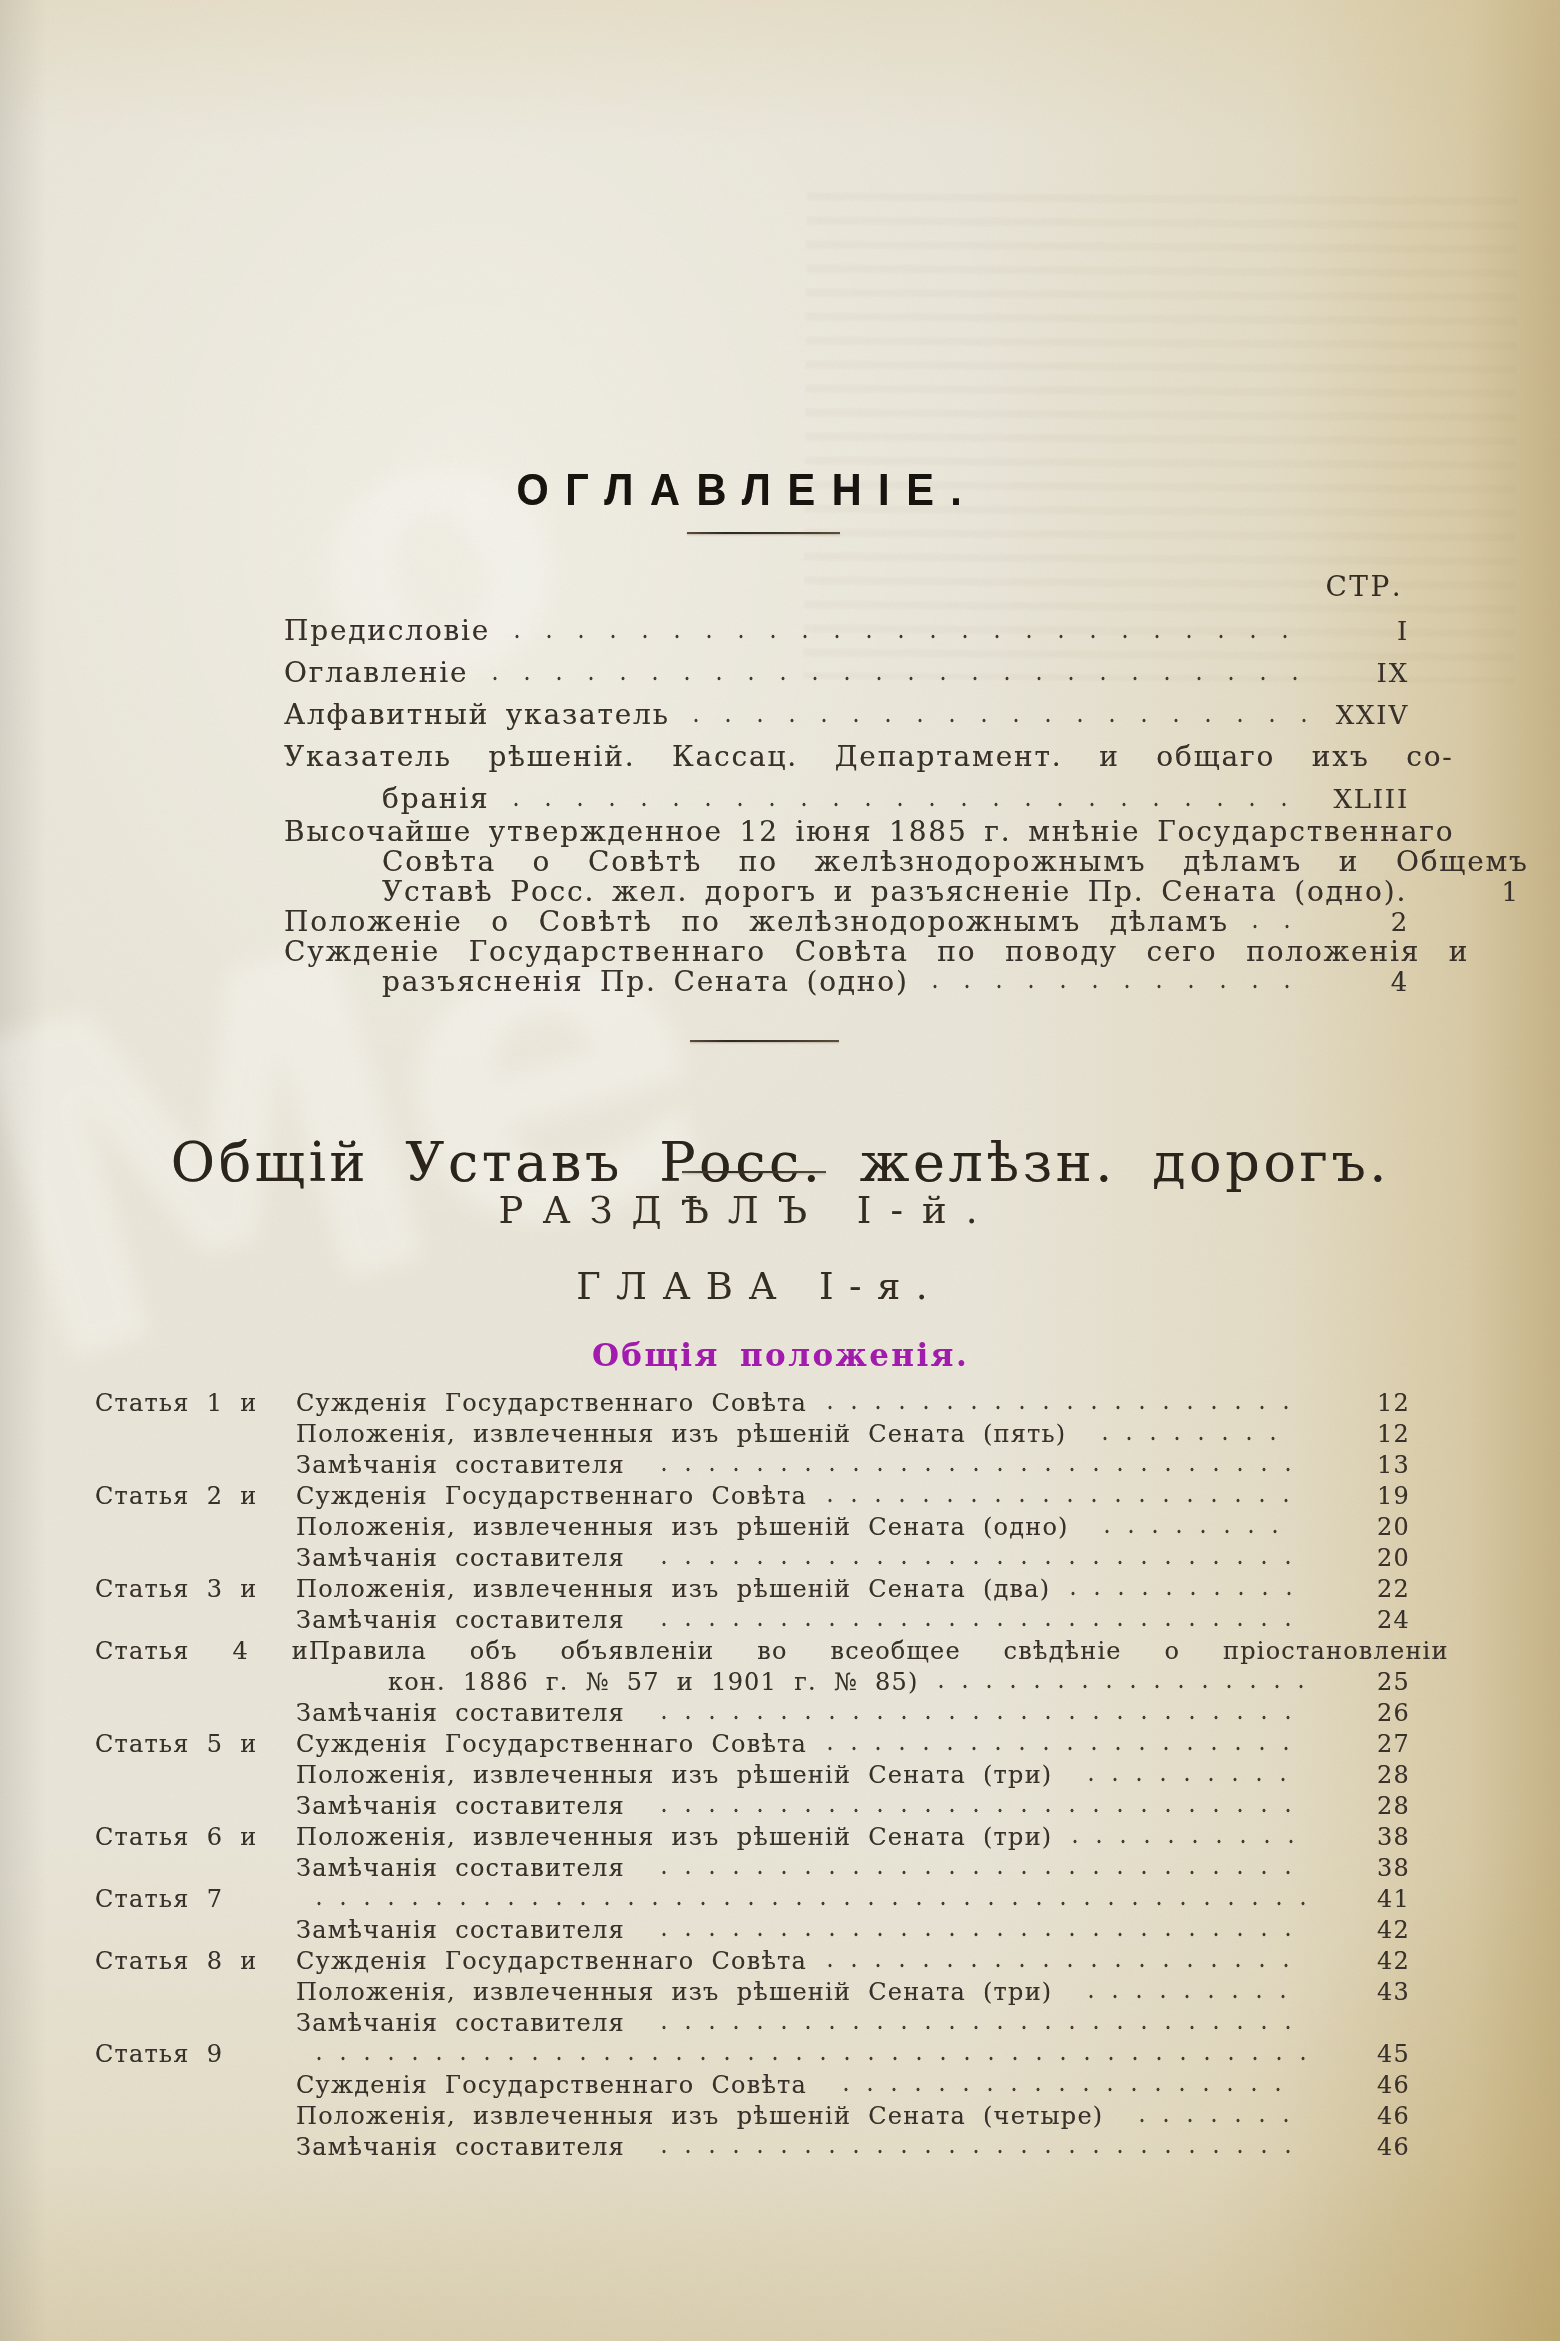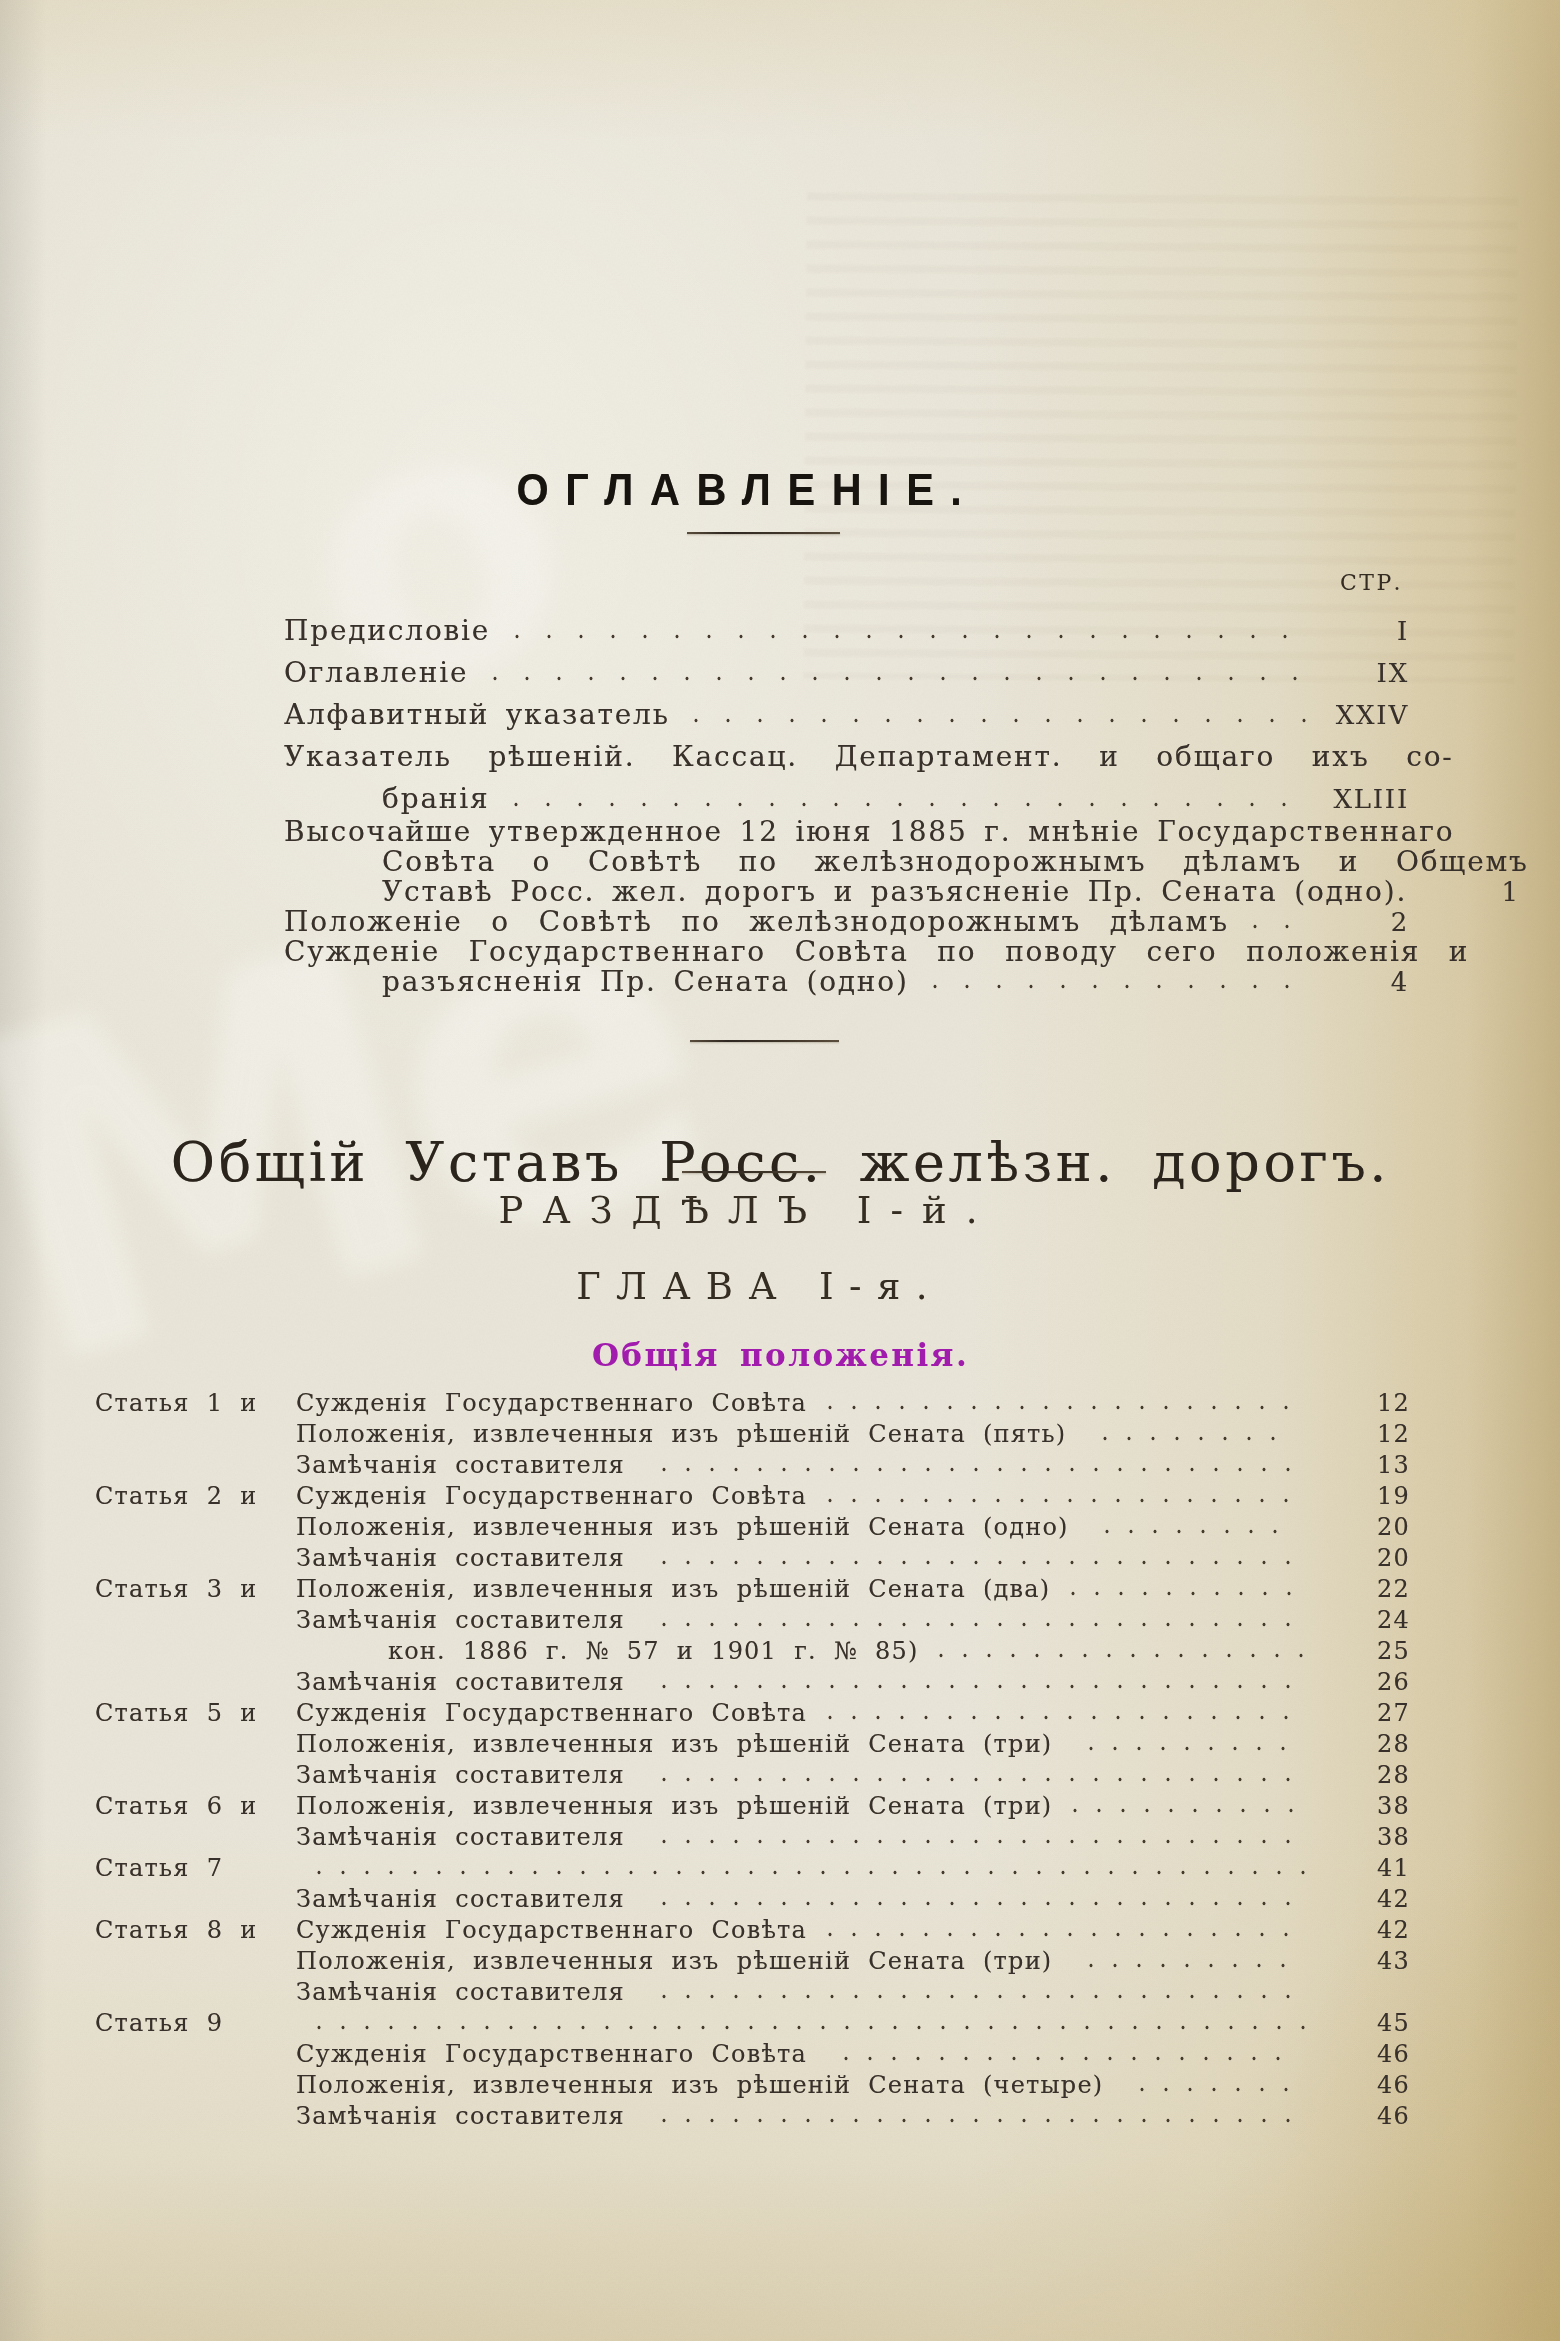--- a/index.html
+++ b/index.html
@@ -24,21 +24,21 @@
   .bleed{position:absolute;left:805px;top:195px;width:711px;height:486px;opacity:.6;filter:blur(1.2px);
     background:repeating-linear-gradient(180deg, rgba(139,124,94,0.07) 0 7.7px, rgba(0,0,0,0) 7.7px 24px);
     transform:rotate(.4deg);pointer-events:none;}
   
   .rule{position:absolute;height:1.8px;background:linear-gradient(90deg,#5a4d3c,#2f2822 25%,#403629 65%,#5a4d3c);box-shadow:0 1.2px 1.2px rgba(90,80,60,.25);}
   
   .h-main{position:absolute;left:-33px;width:1561px;top:434px;text-align:center;
     font-family:"Liberation Sans","DejaVu Sans",sans-serif;font-weight:bold;font-size:45px;
     letter-spacing:18px;color:#17130e;transform:scaleX(.92);transform-origin:center;
     text-shadow:0 0 0.6px rgba(40,30,20,.5);}
-  .h-str{position:absolute;right:158px;top:570px;font-size:22px;letter-spacing:2.4px;color:#352c22;}
+  .h-str{position:absolute;right:158px;top:570px;font-size:28px;letter-spacing:2.4px;color:#352c22;}
   .h-ustav{position:absolute;left:0;width:1561px;top:1091px;text-align:center;font-size:54px;
     letter-spacing:3.6px;word-spacing:15.4px;color:#2a241c;text-shadow:0 0 0.6px rgba(50,40,28,.45);margin-top:40px;}
   .h-razdel{position:absolute;left:0;width:1495px;top:1189px;text-align:center;font-size:37px;
     letter-spacing:19px;color:#352d22;}
   .h-glava{position:absolute;left:-21px;width:1561px;top:1265px;text-align:center;font-size:37px;
     letter-spacing:15.4px;color:#352d22;}
   .h-obshch{position:absolute;left:0;width:1561px;top:1337px;text-align:center;font-size:31px;
     font-weight:bold;letter-spacing:2.4px;word-spacing:7px;color:#a21caf;}
   
   .row{display:flex;align-items:baseline;white-space:nowrap;}
@@ -181,20 +181,24 @@
         <span class="lbl">Статья 3 и</span>
         <span class="txt">Положенія, извлеченныя изъ рѣшеній Сената (два)</span>
         <span class="leader"></span>
         <span class="num">22</span>
       </div>
       <div class="row ind1">
         <span class="txt">Замѣчанія составителя</span>
         <span class="leader"></span>
         <span class="num">24</span>
       </div>
+      <div class="row jD">
+        <span class="lbl">Статья 4 и</span>
+        <span class="txt">Правила объ объявленіи во всеобщее свѣдѣніе о пріостановленіи</span>
+      </div>
       <div class="row ind2">
         <span class="txt">кон. 1886 г. № 57 и 1901 г. № 85)</span>
         <span class="leader"></span>
         <span class="num">25</span>
       </div>
       <div class="row ind1">
         <span class="txt">Замѣчанія составителя</span>
         <span class="leader"></span>
         <span class="num">26</span>
       </div>

